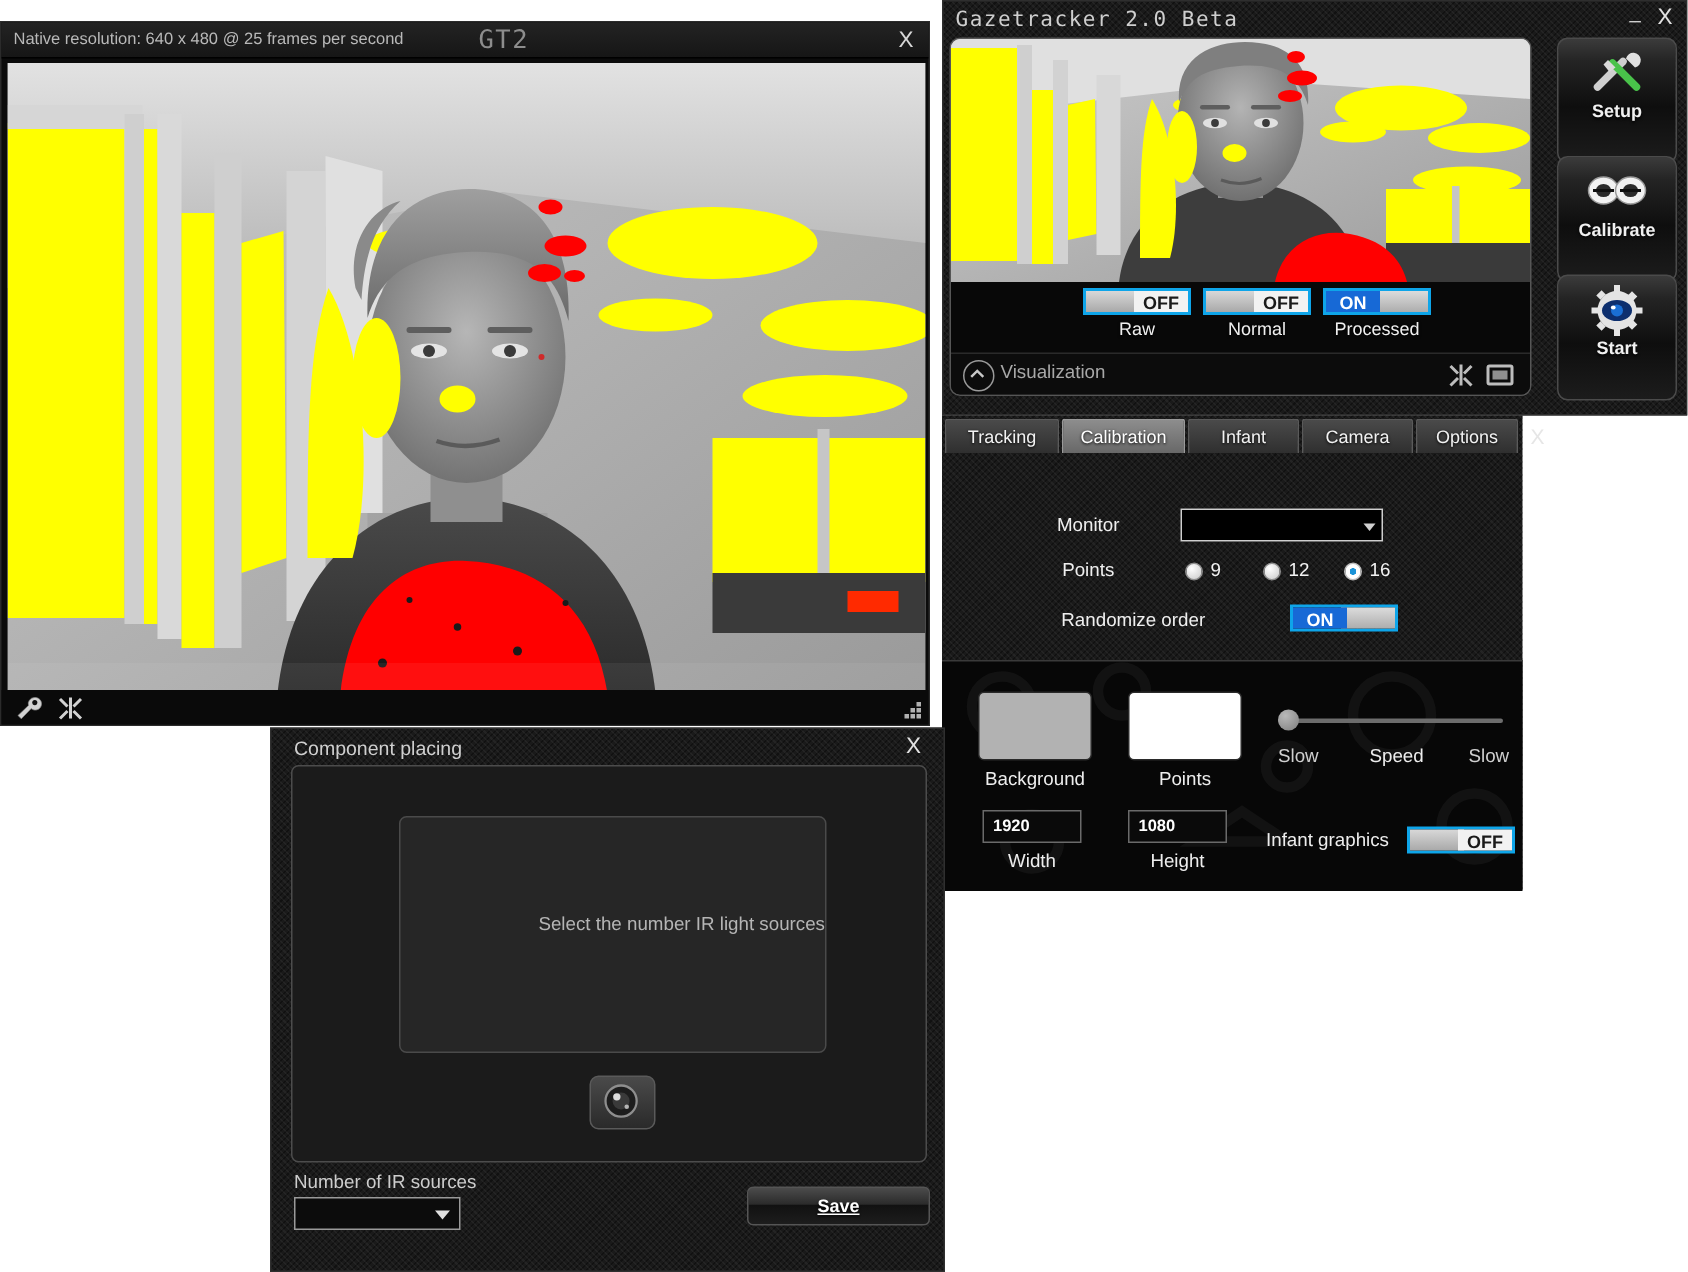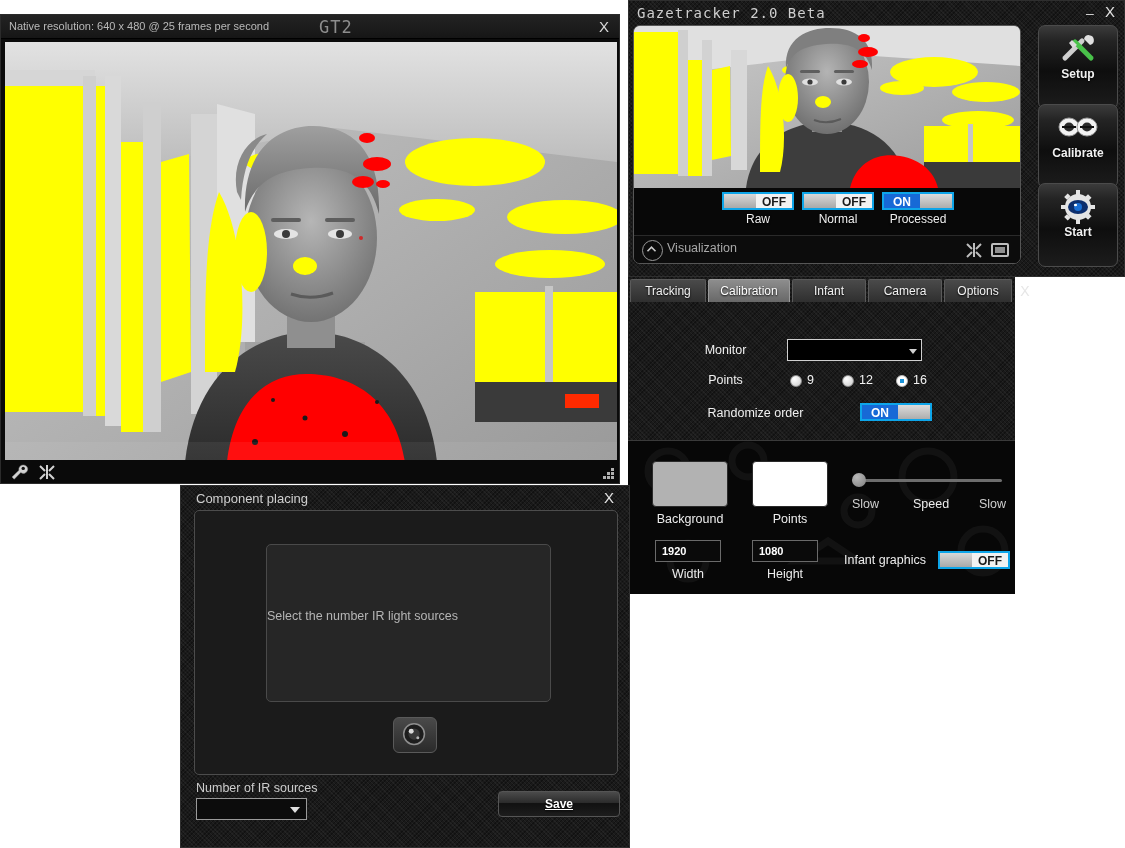--- a/index.html
+++ b/index.html
@@ -185,21 +185,21 @@
      font-size:15px;text-align:center;line-height:18px;cursor:pointer;}
   #dlg-body{
     position:absolute;left:13px;top:24px;width:424px;height:265px;
     border:1px solid #4c4c4c;border-radius:5px;background:#1b1b1b;box-sizing:border-box;
   }
   #ir-canvas{
     position:absolute;left:71px;top:33px;width:285px;height:158px;
     border:1px solid #4a4a4a;border-radius:5px;background:#262626;box-sizing:border-box;
   }
   #ir-placeholder{
-    position:absolute;left:0;top:64px;width:100%;text-align:left;
+    position:absolute;left:0;top:64px;width:100%;text-align:right;
     font-size:12.5px;color:#b5b5b5;
   }
   #camera-btn{
     position:absolute;left:198px;top:206px;width:44px;height:36px;
     background:linear-gradient(#4a4a4a,#2a2a2a);border:1px solid #5a5a5a;border-radius:6px;
     box-sizing:border-box;cursor:pointer;
   }
   #ir-count-label{position:absolute;left:15px;top:295px;font-size:12.5px;color:#cdcdcd;}
   #ir-count-select{
     position:absolute;left:15px;top:312px;width:111px;height:22px;

